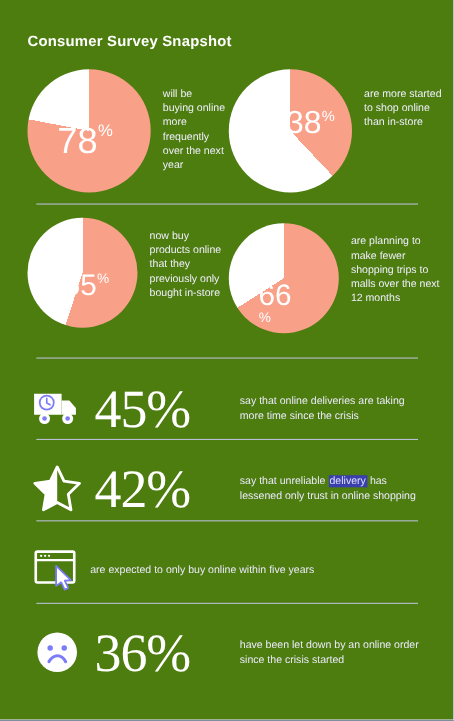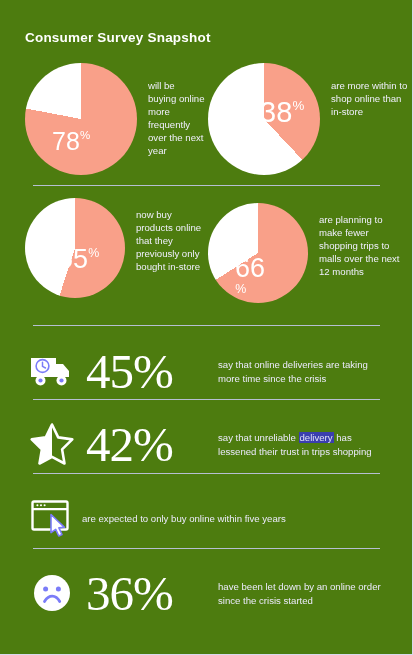--- a/index.html
+++ b/index.html
@@ -128,37 +128,37 @@
 </head>
 <body>
 
 <div id="poster" style="background: #4d7c0f;">
 
   <div class="title">Consumer Survey Snapshot</div>
 
   <div class="pie-block" style="left:25px; top:63px; width:180px;">
     <div class="pie-wrap" style="width:112px;height:112px;">
       <div class="pie" style="width: 112px; height: 112px; background: conic-gradient(rgb(249, 160, 137) 0deg, rgb(249, 160, 137) 78%, rgb(255, 255, 255) 78%, rgb(255, 255, 255) 100%);"></div>
-      <div class="pie-label" style="left:27px; top:66px; font-size:25px;justify-content:space-between;">
+      <div class="pie-label" style="left:27px; top:48px; font-size:33px;justify-content:space-between;">
         <span class="num">78</span>
           <span class="pct">%</span>
       </div>
     </div>
     <div class="pie-caption" style="padding-left:11px; padding-top:16px;">will be buying online more frequently over the next year</div>
   </div>
 
   <div class="pie-block" style="left:208px; top:63px; width:200px;">
     <div class="pie-wrap" style="width:112px;height:112px;text-decoration:underline;">
       <div class="pie" style="width: 112px; height: 112px; background: conic-gradient(rgb(249, 160, 137) 0deg, rgb(249, 160, 137) 38%, rgb(255, 255, 255) 38%, rgb(255, 255, 255) 100%);"></div>
       <div class="pie-label" style="left:52px; top:35px; font-size:29px;">
         <span class="num">38</span>
           <span class="pct">%</span>
       </div>
     </div>
-    <div class="pie-caption" style="padding-left:11px; padding-top:16px;">are more within to shop online than in-store</div>
+    <div class="pie-caption" style="padding-left:11px; padding-top:16px;">are more started to shop online than in-store</div>
   </div>
 
   <div class="divider" style="left: 33px; top: 185px; width: 347px; background: rgb(201, 203, 246);"></div>
 
   <div class="pie-block" style="left:25px; top:198px; width:180px;">
     <div class="pie-wrap" style="width:100px;height:100px;">
       <div class="pie" style="width: 100px; height: 100px; background: conic-gradient(rgb(249, 160, 137) 0deg, rgb(249, 160, 137) 55%, rgb(255, 255, 255) 55%, rgb(255, 255, 255) 100%);"></div>
       <div class="pie-label" style="left:33px; top:48px; font-size:27px;">
         <span class="num">55</span>
           <span class="pct">%</span>
@@ -209,21 +209,21 @@
           <clipPath id="leftHalf">
               <rect x="0" y="0" width="23" height="44"></rect>
             </clipPath>
         </defs>
         <path d="M23 2.5l6.2 12.9 14.1 2-10.2 10 2.4 14.1L23 34.8 10.5 41.5l2.4-14.1L2.7 17.4l14.1-2z" fill="none" stroke="#ffffff" stroke-width="2.6" stroke-linejoin="round"></path>
         <path d="M23 2.5l6.2 12.9 14.1 2-10.2 10 2.4 14.1L23 34.8 10.5 41.5l2.4-14.1L2.7 17.4l14.1-2z" fill="#ffffff" clip-path="url(#leftHalf)"></path>
       </svg>
     </div>
     <div class="stat-pct">42%</div>
     <div class="stat-caption">
-      <span>say that unreliable </span><span class="sel" style="background: rgb(59, 63, 174);">delivery</span><span> has lessened their trust in trips shopping</span>
+      <span>say that unreliable </span><span class="sel" style="background: rgb(59, 63, 174);">delivery</span><span> has lessened only trust in online shopping</span>
     </div>
   </div>
 
   <div class="divider" style="left: 33px; top: 473px; width: 347px; background: rgb(201, 203, 246);"></div>
 
   <div class="stat-row" style="left:22px; top:487px; width:370px; height:62px;">
     <div class="stat-icon">
       <svg width="46" height="42" viewBox="0 0 46 42" aria-hidden="true">
         <rect x="3.5" y="4.5" width="35" height="28" rx="1.5" fill="none" stroke="#ffffff" stroke-width="2.4"></rect>
         <path d="M3.5 12.2h35" stroke="#ffffff" stroke-width="2.2"></path>

